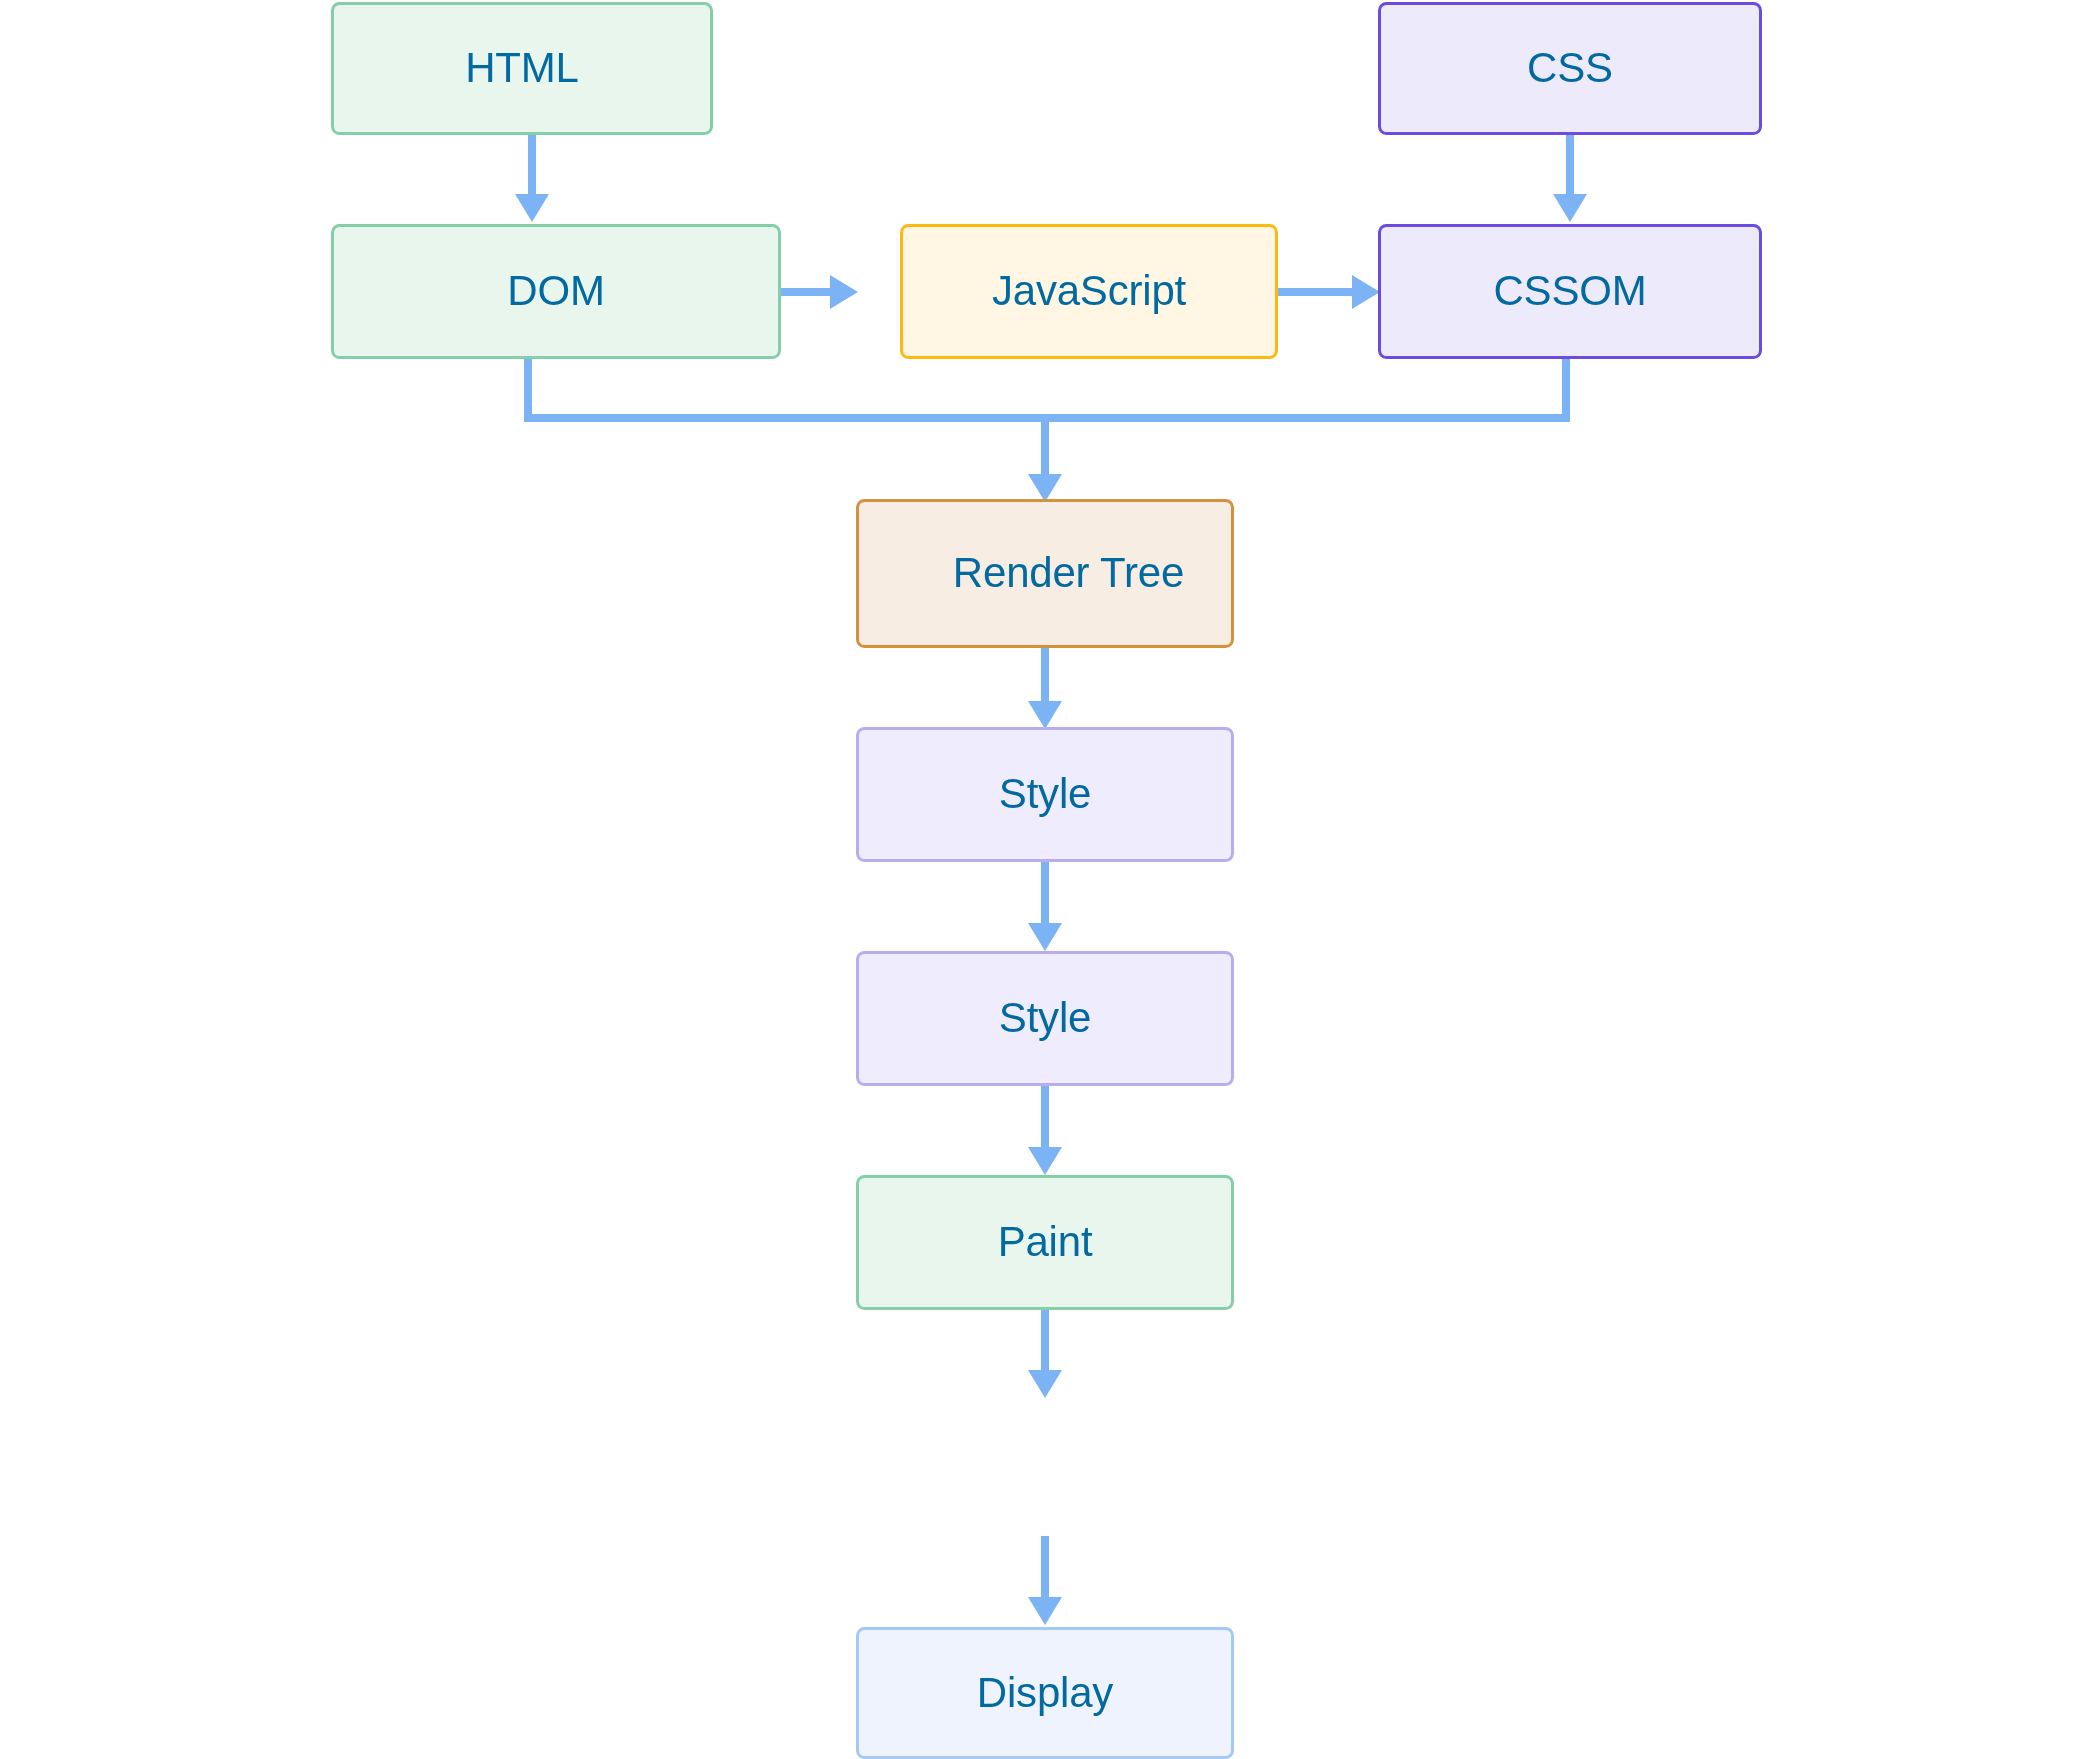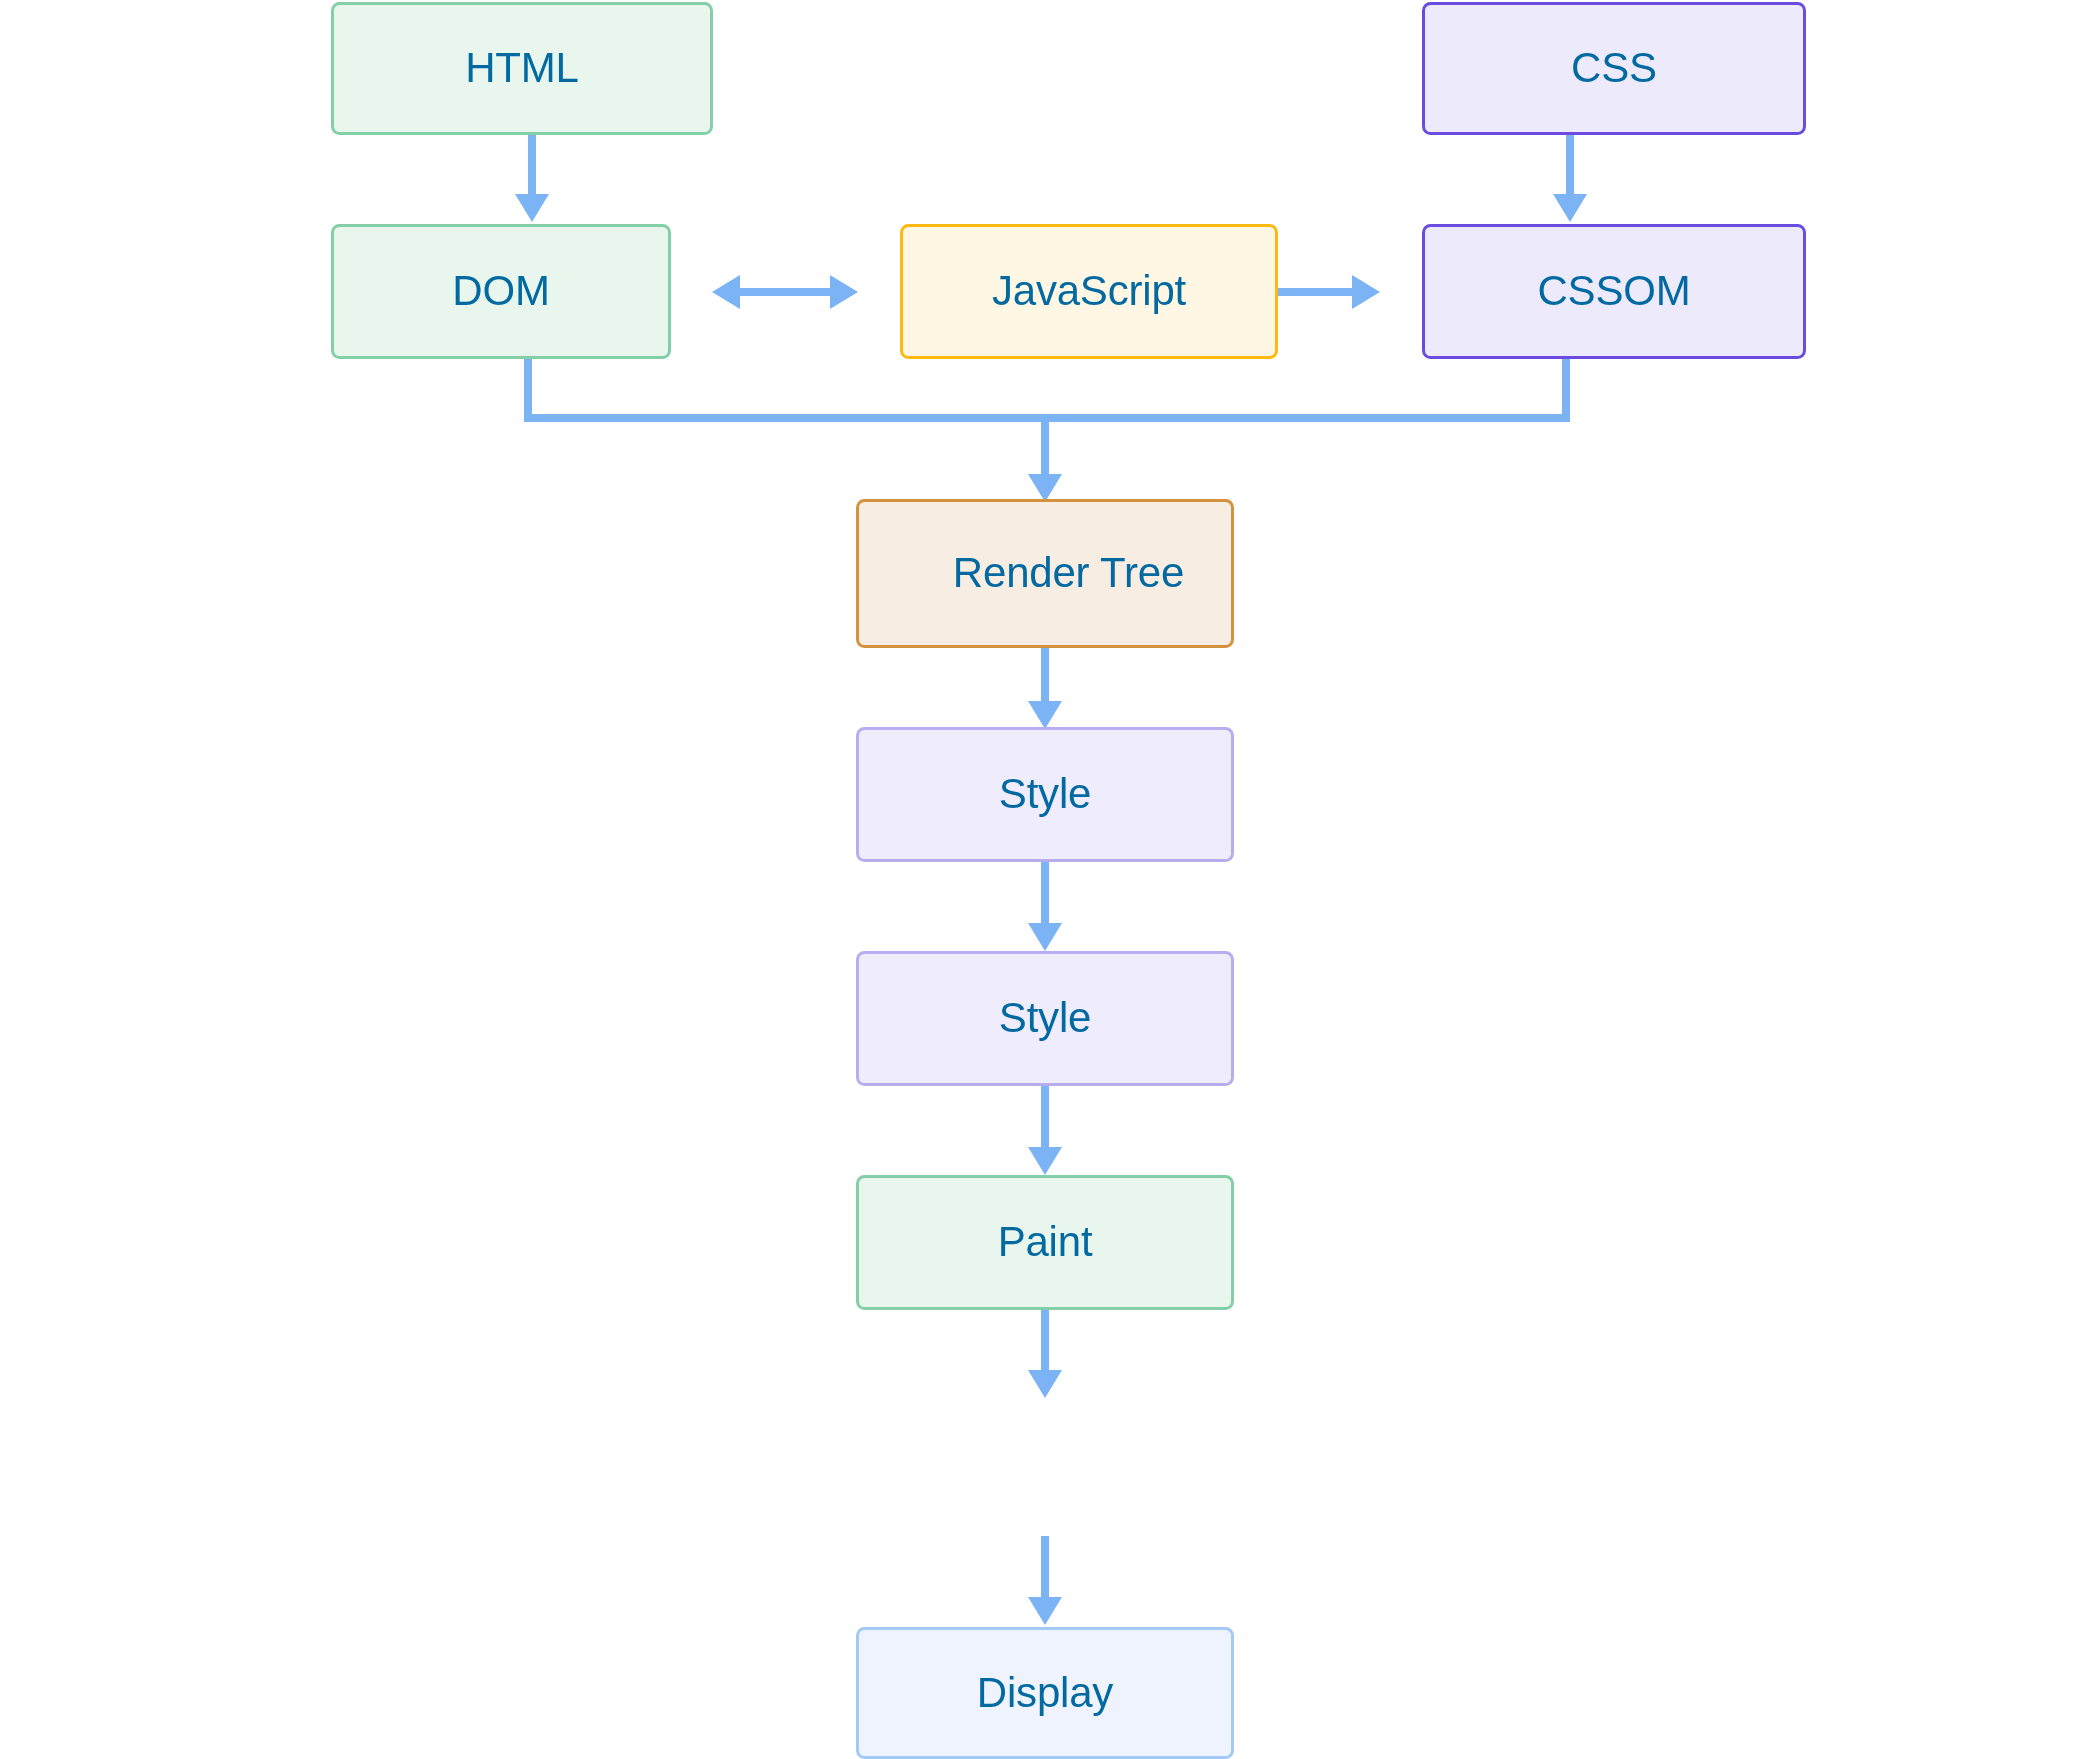--- a/index.html
+++ b/index.html
@@ -33,21 +33,21 @@
     font-family: "Liberation Sans", sans-serif;
     font-size: 42px;
     font-weight: 400;
     color: #0369a1;
     line-height: 1.1;
     letter-spacing: -0.2px;
     white-space: nowrap;
   }
   
   .v-green  { background: #E8F6EE; border-color: #84CFA8; }
-  .v-purple { background: #EDEAFB; border-color: #6C4CE0; margin-left: 44px; }
+  .v-purple { background: #EDEAFB; border-color: #6C4CE0; }
   .v-amber  { background: #FFF7E4; border-color: #FBB911; }
   .v-tan    { background: #F8EDE2; border-color: #D4923F; }
   .v-lilac  { background: #EFECFD; border-color: #B7ADF0; }
   .v-blue   { background: #EFF3FD; border-color: #A3C9F4; }
 
   
   .conn {
     position: absolute;
     background: #7CB3F5;
     z-index: 1;
@@ -118,21 +118,21 @@
   <div class="arrowhead arrow-down" style="left:1028px; top:1597px;"></div>
 
   <div class="node v-green" style="left:331px; top:1.9px; width:382px; height:133px;">
     <span class="node-label">HTML</span>
   </div>
 
   <div class="node v-purple" style="left:1378px; top:1.9px; width:384px; height:133px;">
     <span class="node-label">CSS</span>
   </div>
 
-  <div class="node v-green" style="left:331px; top:224px; width:340px; height:135px;">
+  <div class="node v-green" style="left:331px; top:224px; width:450px; height:135px;">
     <span class="node-label">DOM</span>
   </div>
 
   <div class="node v-amber" style="left:858px; top:224px; width:378px; height:135px;margin-left:42px;">
     <span class="node-label">JavaScript</span>
   </div>
 
   <div class="node v-purple" style="left:1378px; top:224px; width:384px; height:135px;">
     <span class="node-label">CSSOM</span>
   </div>

